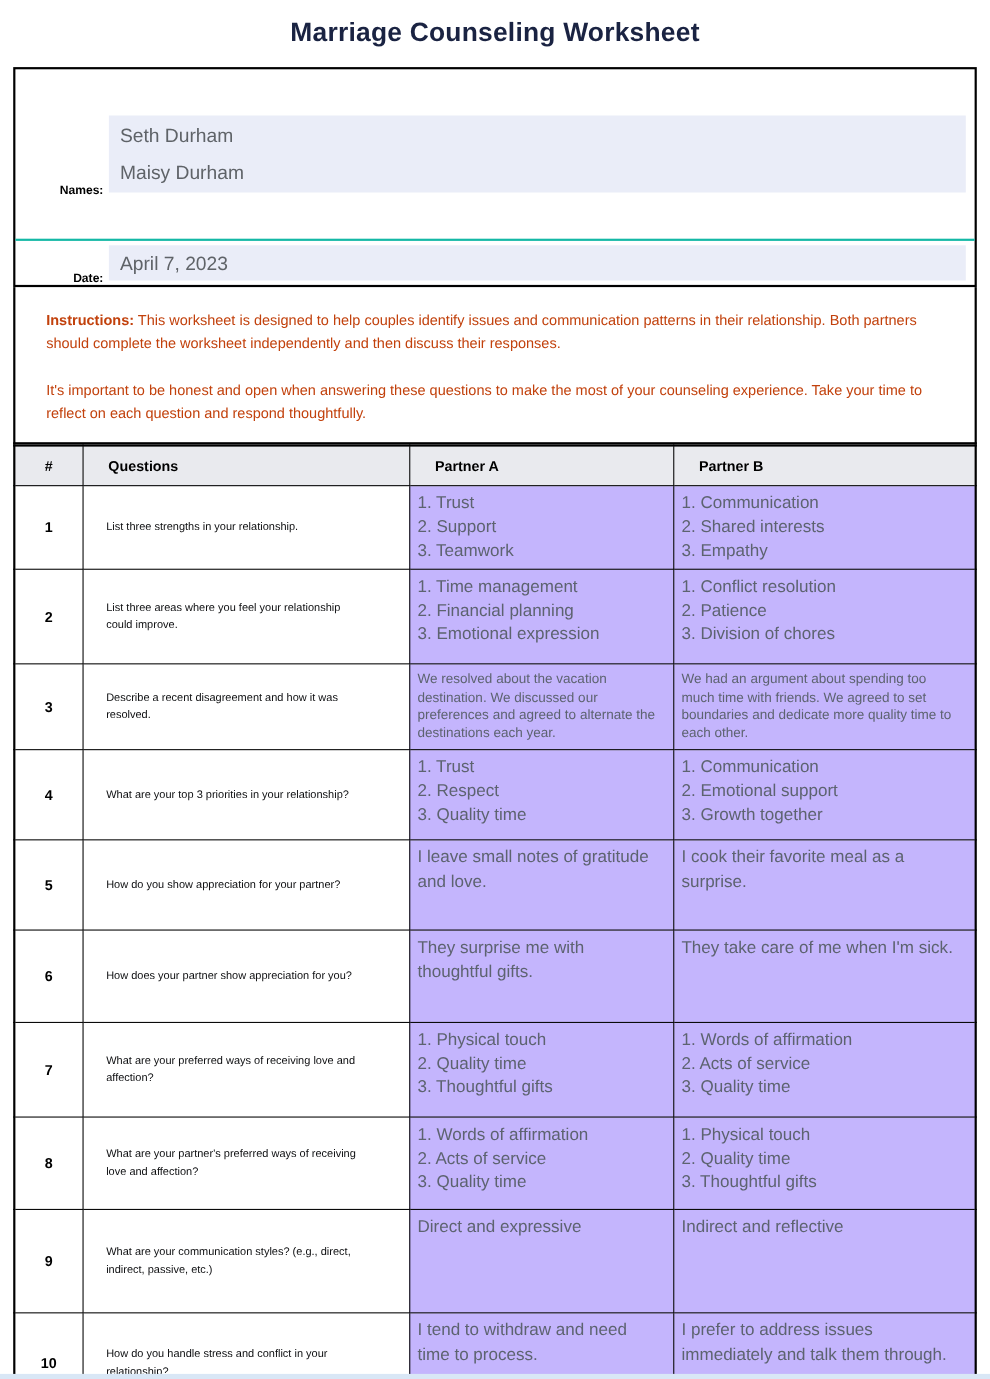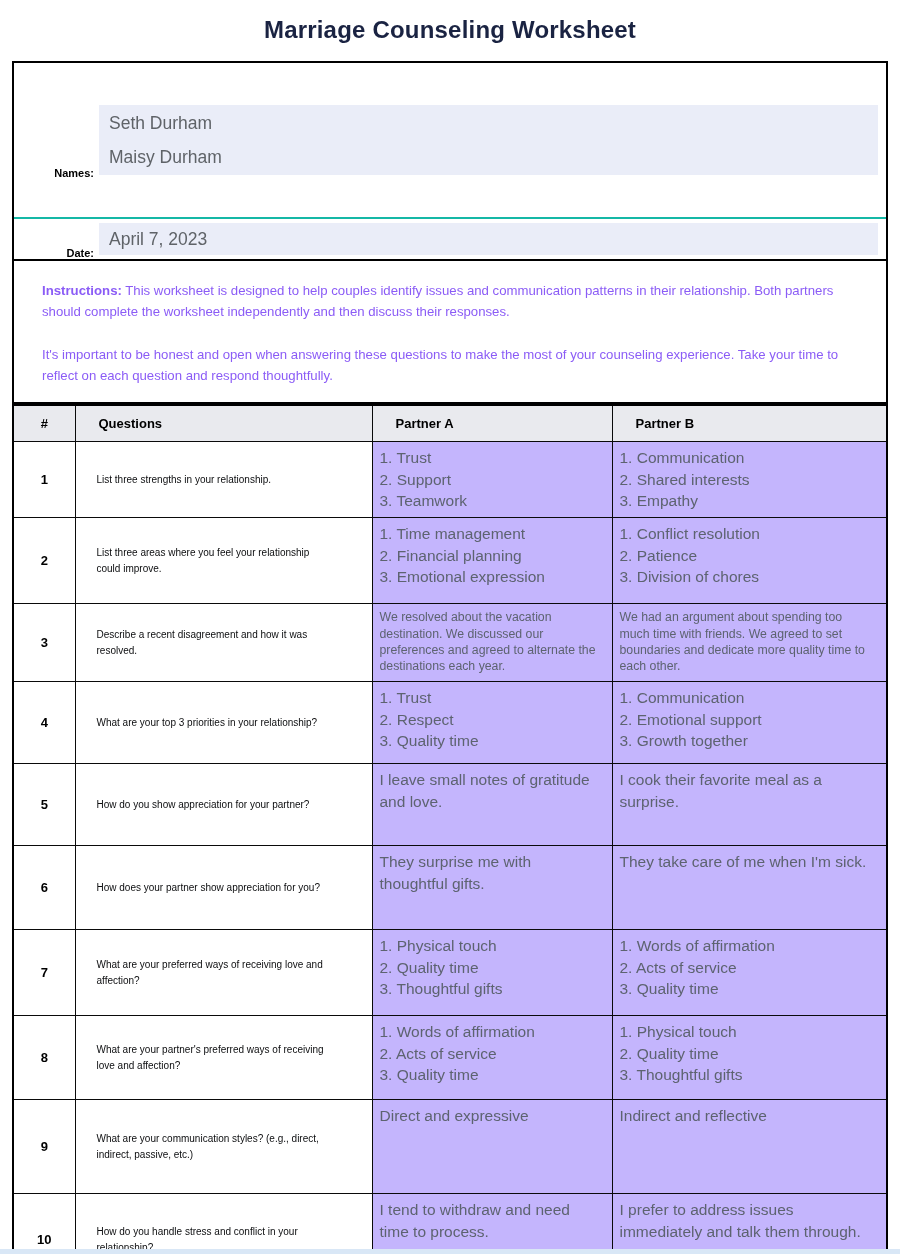--- a/index.html
+++ b/index.html
@@ -41,21 +41,21 @@
     padding:1px 10px;
     font-size:17.5px;color:#5f6368;
     line-height:34px;
   }
   .date-row .info-value{line-height:30px;}
 
   
   .instructions-box{
     border:2.5px solid #000;border-top:none;
     padding:10px 12px 16px 28px;
-    font-size:13.2px;color:#8b5cf6;line-height:1.58;
+    font-size:13.2px;color:#c2410c;line-height:1.58;
   }
   .ins-p{margin:10px 0 0 0;}
   .ins-p + .ins-p{margin-top:22px;}
 
   
   table.qtable{
     width:100%;
     border-collapse:collapse;
     border:2.5px solid #000;
     table-layout:fixed;

